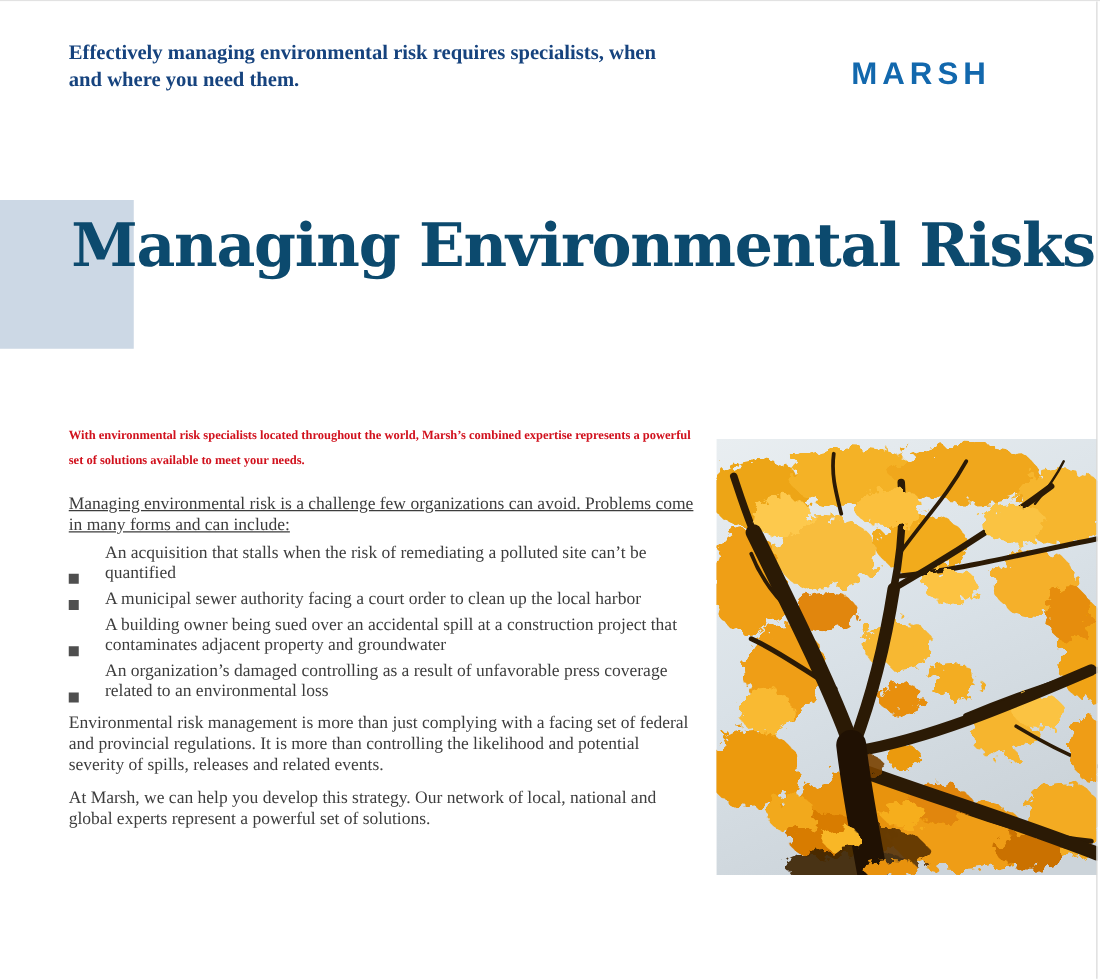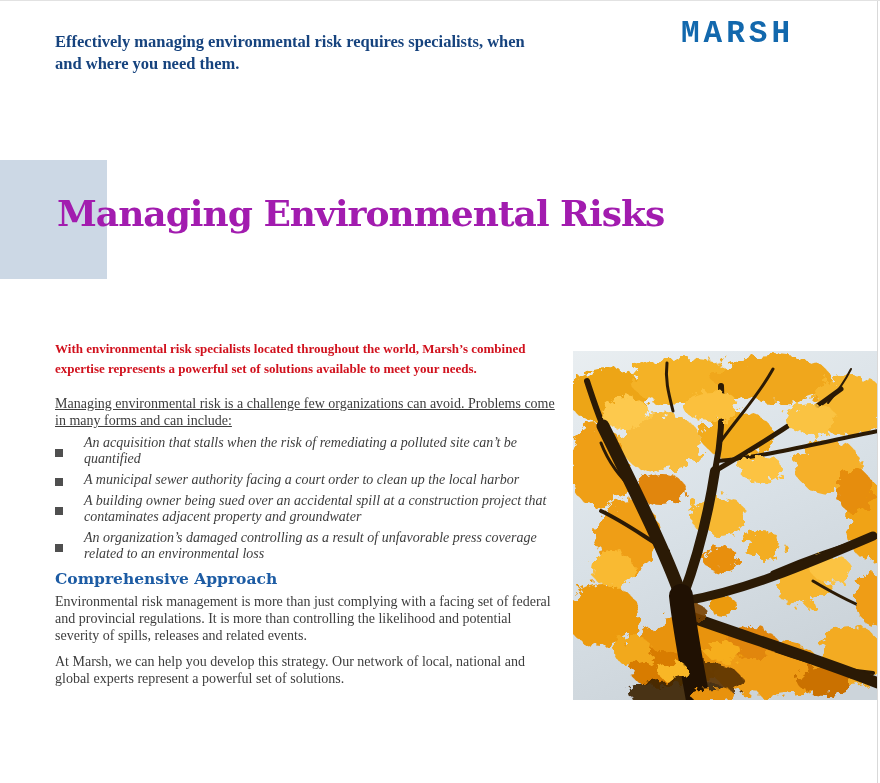--- a/index.html
+++ b/index.html
@@ -34,75 +34,74 @@
     width: 470px;
     font-family: Liberation Serif, serif;
     font-weight: bold;
     font-size: 16.5px;
     line-height: 22px;
     color: #16437e;
   }
 
   .logo {
     position: absolute;
-    left: 681px; top: 15px;
-    font-family: Liberation Mono, monospace;
+    left: 681px; top: 44px;
+    font-family: Liberation Sans, sans-serif;
     font-weight: 600;
-    font-size: 31px;
+    font-size: 25px;
     letter-spacing: 4px;
     color: #1268ad;
   }
 
   
   .title-band {
     position: absolute;
     left: 0; top: 159px;
     width: 107px; height: 119px;
     background: #ccd8e5;
   }
 
   .page-title {
     position: absolute;
-    left: 57px; top: 191px;
+    left: 57px; top: 168px;
     font-family: "DejaVu Serif", serif;
     font-weight: bold;
-    font-size: 36px;
+    font-size: 48px;
     letter-spacing: -1px;
     white-space: nowrap;
-    color: #a21caf;
+    color: #0c4a6e;
   }
 
   
   .article {
     position: absolute;
     left: 55px; top: 338px;
     width: 500px;
     color: #3d3d3d;
     font-size: 14px;
     line-height: 17px;
   }
 
   .lead {
     font-weight: bold;
-    font-size: 13px;
+    font-size: 10px;
     line-height: 20px;
     color: #d1111d;
     margin-bottom: 16px;
   }
 
   .intro { margin-bottom: 6px; text-decoration: underline; }
 
   .bullets { list-style: none; margin-bottom: 8px; }
 
   .bullets li {
     display: flex;
-    align-items: center;
+    align-items: flex-end;
     margin-bottom: 5px;
     line-height: 16px;
-    font-style: italic;
   }
 
   .bullet-sq {
     flex: 0 0 8px;
     width: 8px; height: 8px;
     margin-top: 4px;
     margin-right: 21px;
     background: #4f4f4f;
   }
 
@@ -156,21 +155,20 @@
       <li>
         <span class="bullet-sq"></span>
         <span>A building owner being sued over an accidental spill at a construction project that contaminates adjacent property and groundwater</span>
       </li>
       <li>
         <span class="bullet-sq"></span>
         <span>An organization’s damaged controlling as a result of unfavorable press coverage related to an environmental loss</span>
       </li>
     </ul>
 
-    <h2 class="section-heading">Comprehensive Approach</h2>
 
     <p class="body-par">Environmental risk management is more than just complying with a facing set of federal and provincial regulations. It is more than controlling the likelihood and potential severity of spills, releases and related events.</p>
     <p class="body-par">At Marsh, we can help you develop this strategy. Our network of local, national and global experts represent a powerful set of solutions.</p>
 
   </div>
 
   <div class="photo">
     <svg width="305" height="349" viewBox="0 0 305 349" xmlns="http://www.w3.org/2000/svg">
       <defs>
         <linearGradient id="sky" x1="0" y1="0" x2="0.4" y2="1">

